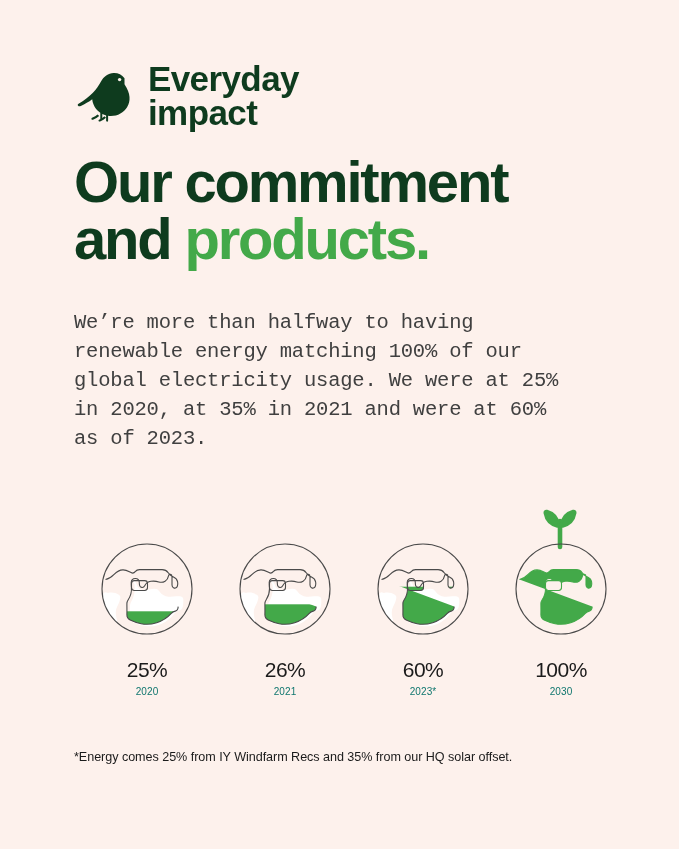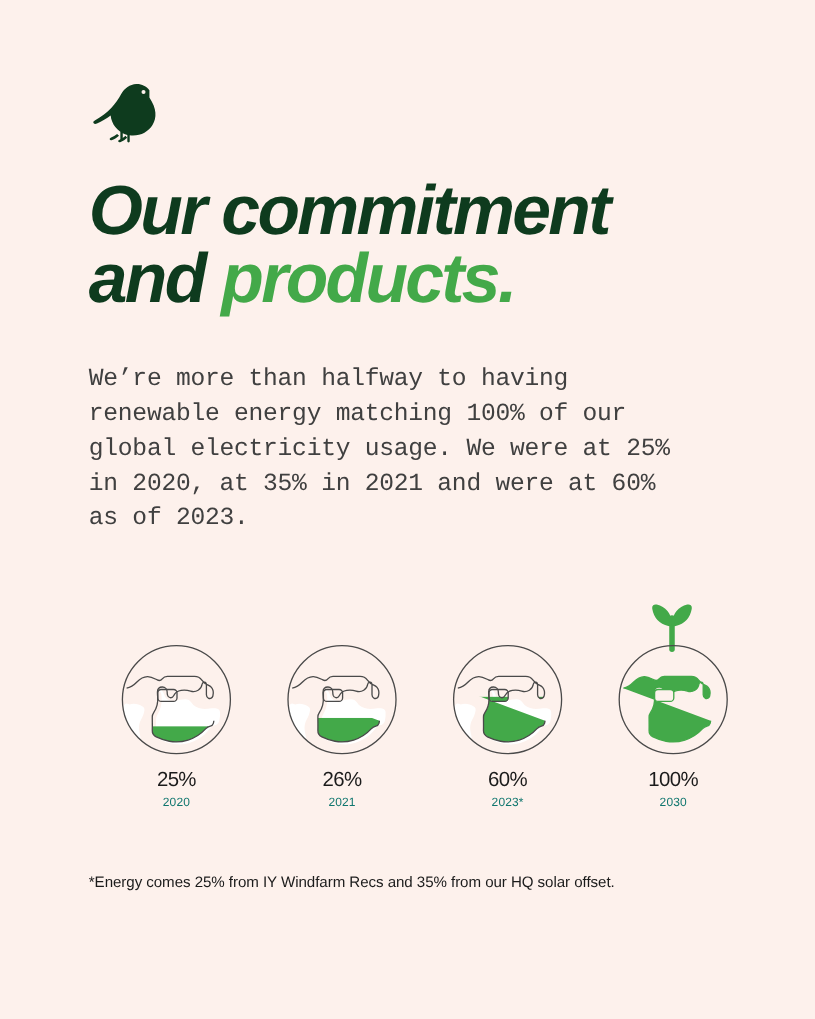--- a/index.html
+++ b/index.html
@@ -46,21 +46,20 @@
   .brand-words span { display: block; }
 
   
   .headline {
     margin: 24px 0 0 0;
     font-size: 58px;
     line-height: 0.98;
     font-weight: bold;
     letter-spacing: -2.2px;
     color: #0e3b1e;
-    font-style: italic;
   }
   .headline .line { display: block; white-space: nowrap; }
   .headline .accent { color: #43a949; }
 
   
   .body-copy {
     margin: 40px 0 0 0;
     font-size: 20.5px;
     line-height: 1.42;
     color: #404040;
@@ -84,22 +83,22 @@
     align-items: center;
   }
   .globe-wrap {
     height: 152px;
     display: flex;
     align-items: flex-end;
     justify-content: center;
   }
   .globe-svg { display: block; }
   .pct {
-    margin-top: 6px;
-    font-size: 17px;
+    margin-top: 18px;
+    font-size: 21px;
     line-height: 1;
     color: #1b1b1b;
     letter-spacing: -0.5px;
   }
   .yr {
     margin-top: 7px;
     font-size: 10px;
     line-height: 1;
     color: #0f766e;
     letter-spacing: 0.1px;
@@ -121,20 +120,24 @@
 
   <div class="brand">
     <span class="brand-mark">
       <svg class="brand-mark" viewBox="0 0 62 62" xmlns="http://www.w3.org/2000/svg" aria-hidden="true">
         <path fill="#0e3b1e" d="M50.5 13.2c-2.6-3.5-6.6-5.4-10.9-5.2-5.4 0.3-9.9 3.6-12.6 8.4-2.3 4.1-4.9 8-8.1 11.4C15.2 31.7 10.6 35.2 5 38.4c-1.3 0.7-1.6 1.5-0.9 2.3 0.6 0.7 1.5 0.7 2.7 0.2 4.2-1.8 8-4 11.4-6.6 0.4 3.6 1.7 6.8 3.9 9.6 1.2 1.5 2.6 2.8 4.2 3.9v5.6c0 0.8 0.4 1.2 1 1.2s1-0.4 1-1.2v-4.4c1.2 0.6 2.5 1.1 3.8 1.4v5.1c0 0.8 0.4 1.2 1 1.2s1-0.4 1-1.2v-4.8c0.9 0.1 1.8 0.2 2.7 0.2 7.1 0 13-3.4 16.4-9 3.5-5.7 3.6-13.2-2.7-22.7z"></path>
         <path fill="#0e3b1e" d="M23.6 49.6c-1.6 1.3-3.2 2.3-5 3-1 0.4-1.4 1-1.1 1.7 0.3 0.6 1 0.7 2 0.3 2.1-0.8 4-2 5.7-3.5z"></path>
         <path fill="#0e3b1e" d="M30.5 51.2c-1.5 1.4-3.1 2.4-4.9 3.2-1 0.4-1.3 1-1 1.6 0.3 0.6 1 0.7 2 0.3 2-0.9 3.8-2.1 5.4-3.6z"></path>
         <circle fill="#fdf1ec" cx="45.6" cy="14.6" r="1.7"></circle>
       </svg>
     </span>
+    <div class="brand-words">
+      <span>Everyday</span>
+      <span>impact</span>
+    </div>
   </div>
 
   <h1 class="headline">
     <span class="line"><span>Our commitment</span></span>
     <span class="line"><span>and </span><span class="accent">products.</span></span>
   </h1>
 
   <p class="body-copy">We’re more than halfway to having renewable energy matching 100% of our global electricity usage. We were at 25% in 2020, at 35% in 2021 and were at 60% as of 2023.</p>
 
   <div class="milestones">

